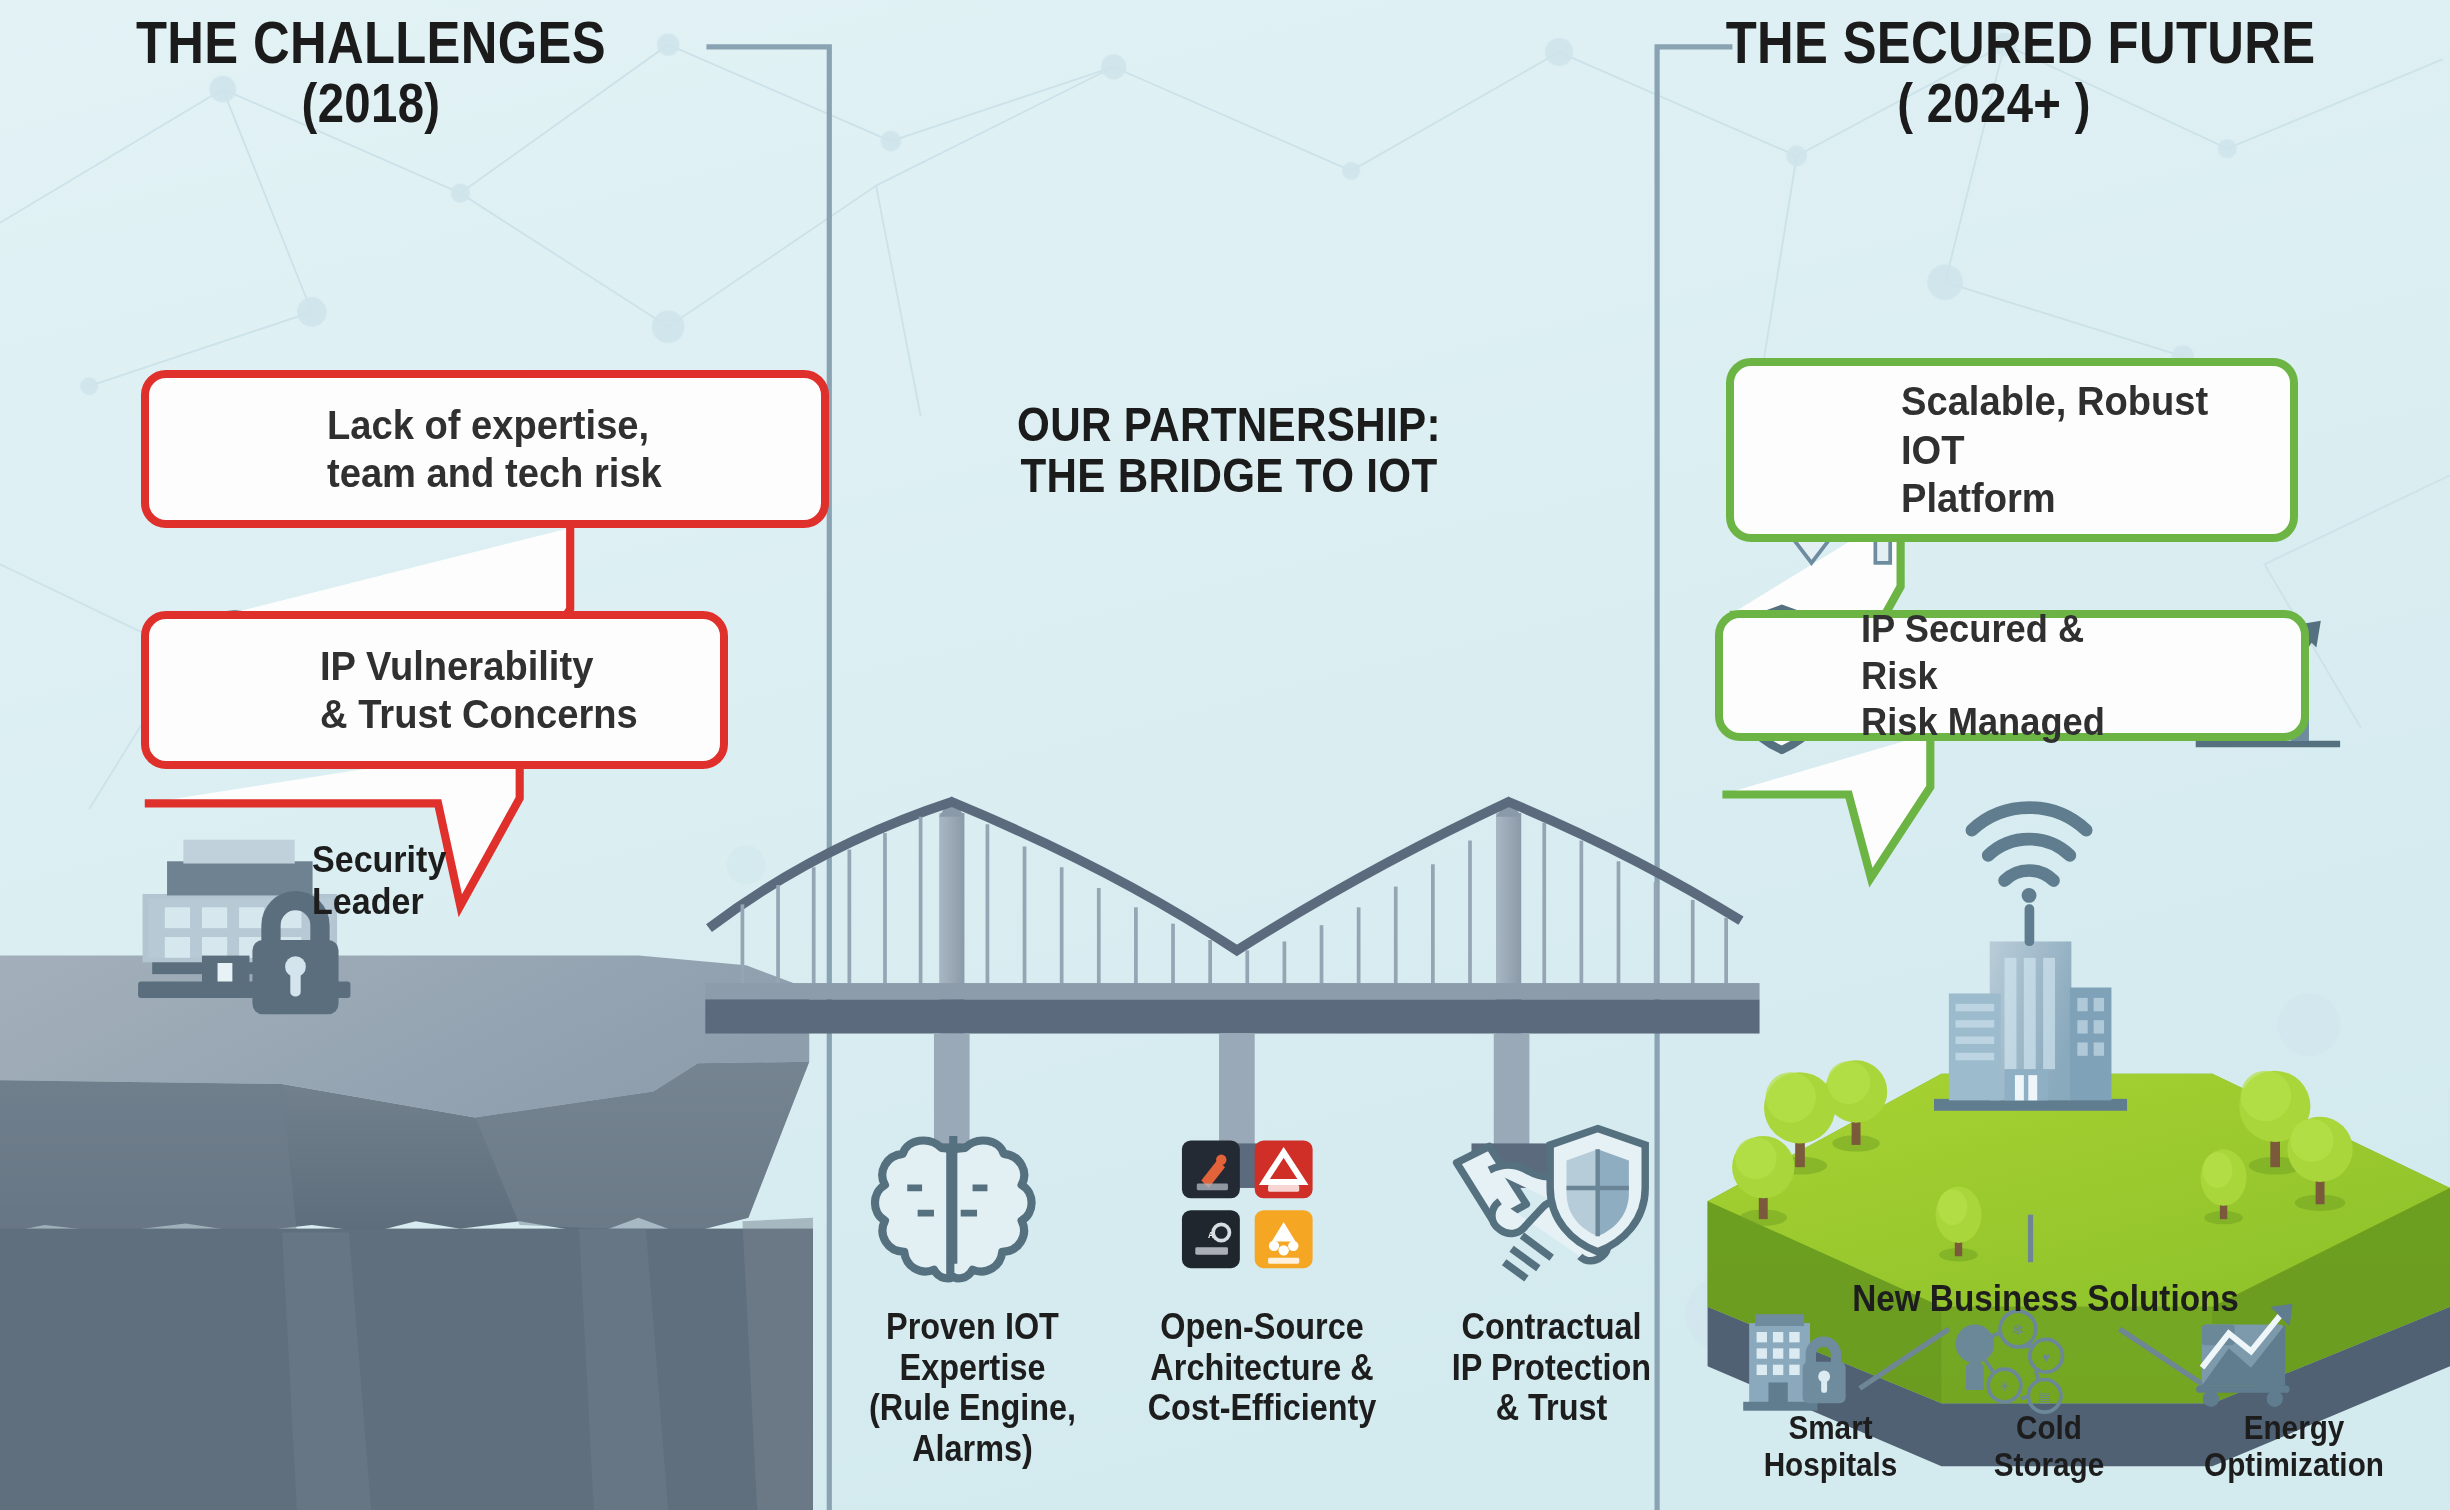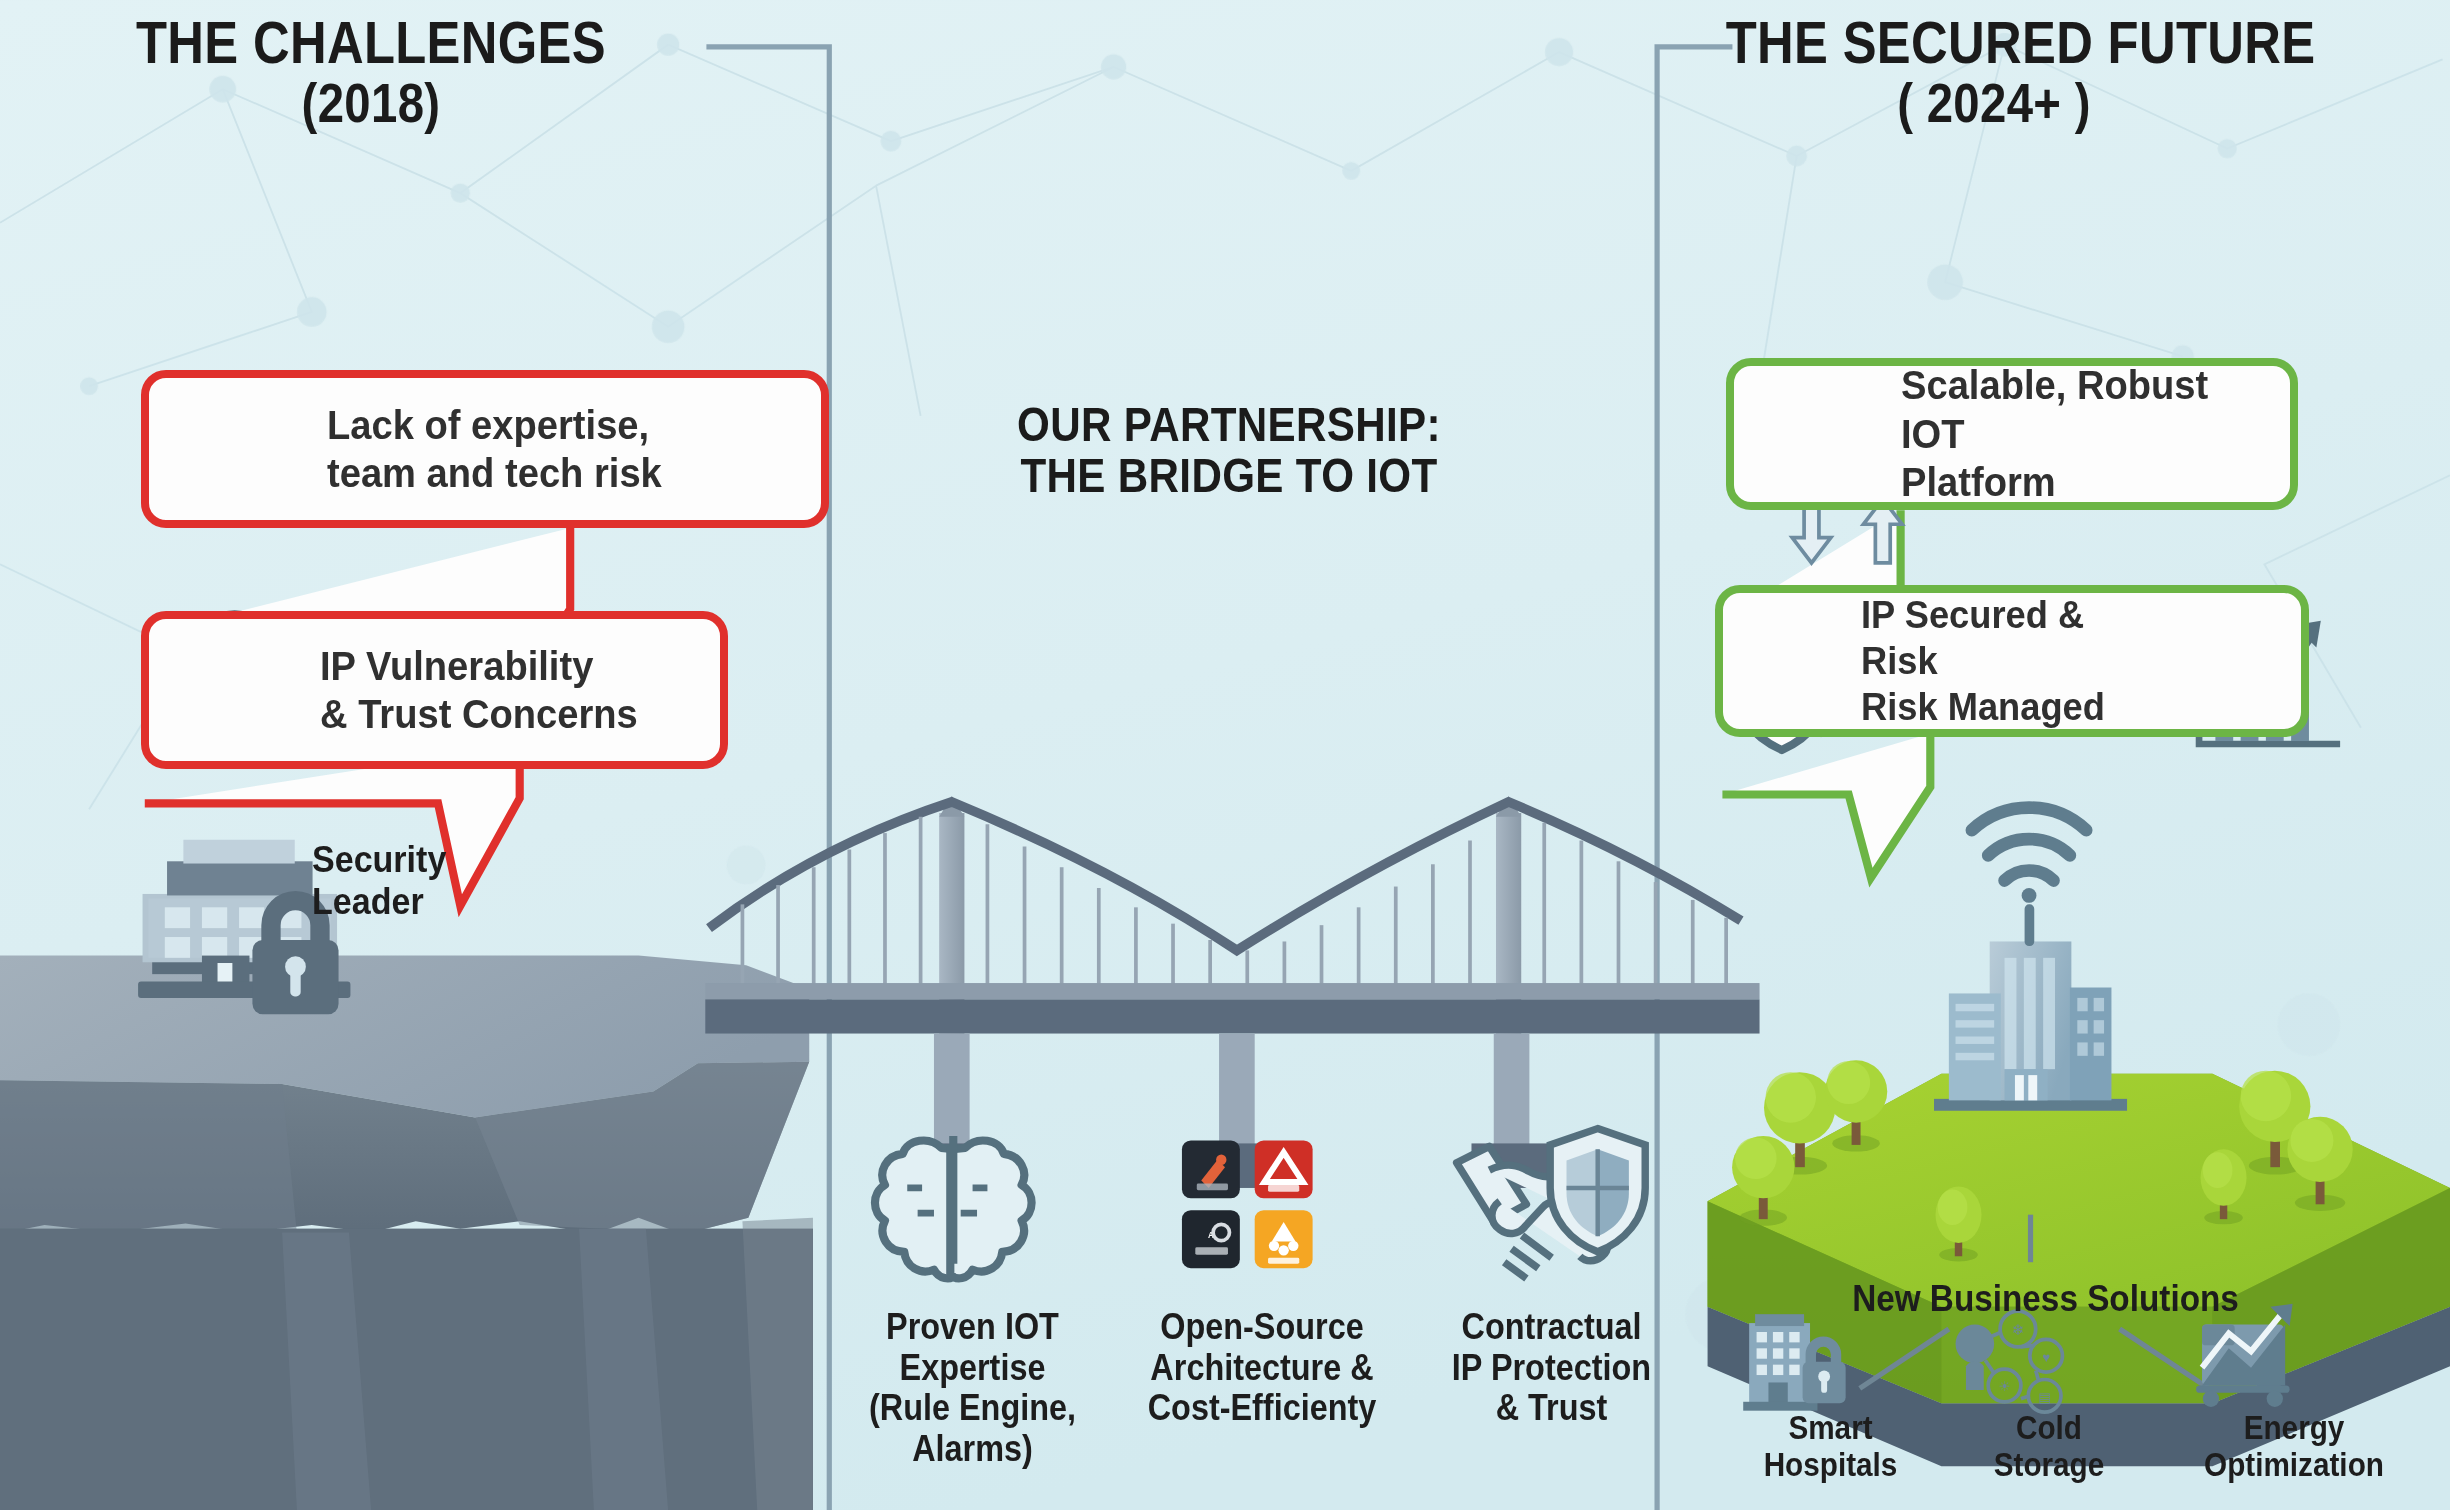--- a/index.html
+++ b/index.html
@@ -33,22 +33,22 @@
   .bubble.red{border:8.2px solid #e0302c;}
   .bubble.green{border:8.2px solid #6cb545;}
   .bubble .bicon{flex:0 0 auto;display:flex;align-items:center;justify-content:center;}
   .bubble .btext{
     color:#303030;font-weight:bold;line-height:1.18;
     font-size:41px;transform:scaleX(.93);transform-origin:left center;
     white-space:pre-line;
   }
   #bub-expertise{left:141px;top:370px;width:688px;height:158px;padding:0 19.3px 0 22px;}
   #bub-ip{left:141px;top:587px;width:587px;height:158px;padding:0 19.3px 0 30px;margin-top:24px;}
-  #bub-platform{left:1726px;top:358px;width:572px;height:152px;padding:0 15px 0 19.3px;}
-  #bub-risk{left:1715px;top:585px;width:594px;height:152px;padding:0 10.4px 0 19.3px;}
+  #bub-platform{left:1726px;top:358px;width:572px;height:184px;padding:0 15px 0 19.3px;}
+  #bub-risk{left:1715px;top:610px;width:594px;height:131px;padding:0 10.4px 0 19.3px;}
   #bub-risk .btext{font-size:39px;}
 
   
   .cap{
     position:absolute;text-align:center;color:#1d1d1d;font-weight:bold;
     line-height:1.13;white-space:pre-line;
     transform:scaleX(.9);transform-origin:center top;
   }
   .cap.m{font-size:36px;}
   .cap.s{font-size:33px;}

